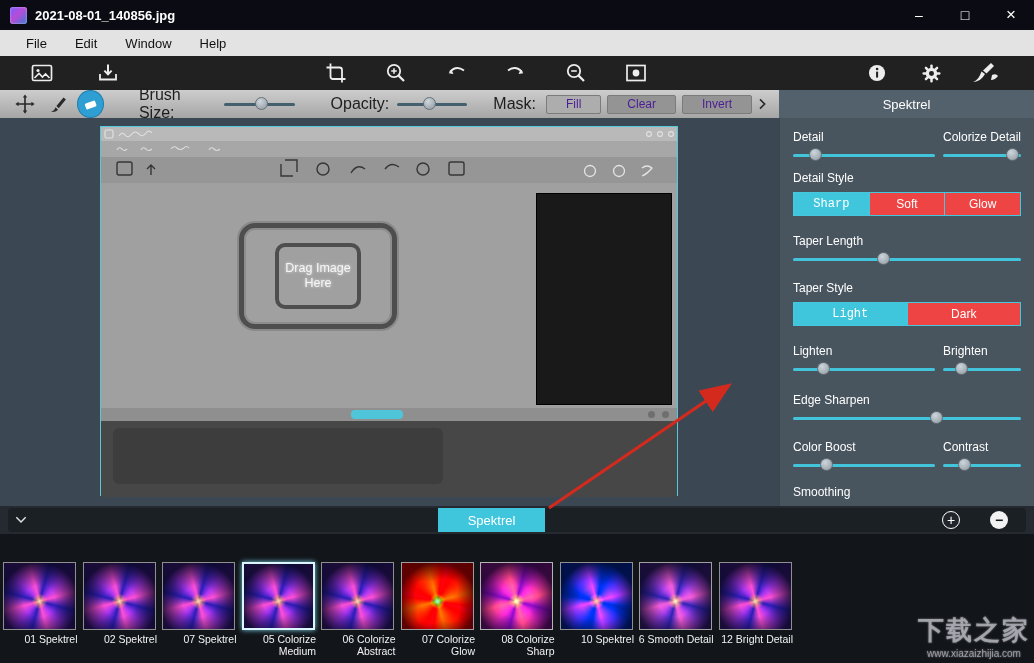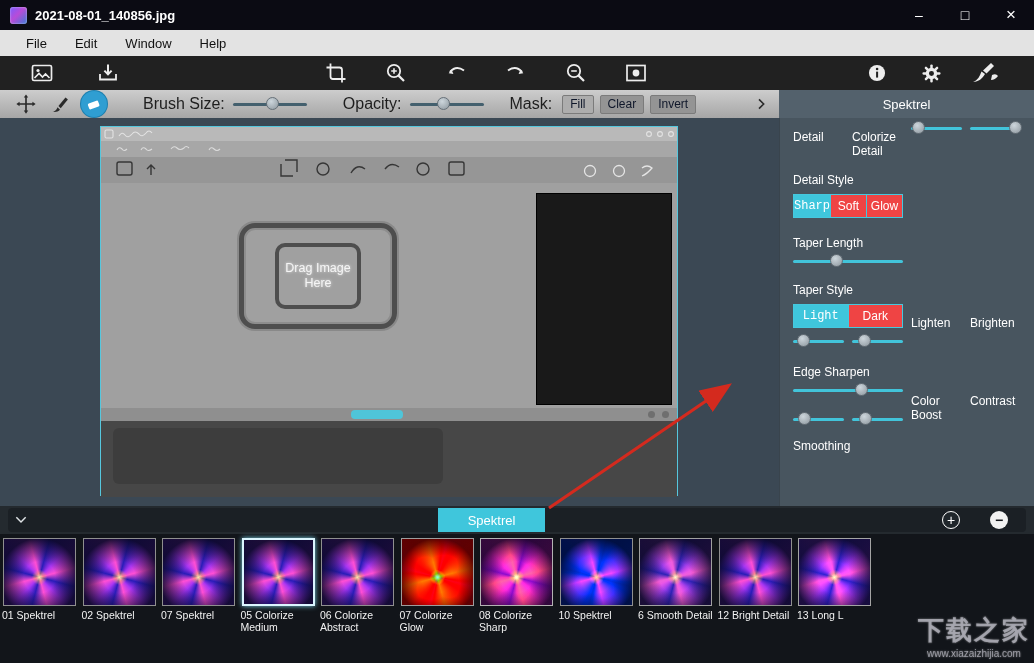--- a/index.html
+++ b/index.html
@@ -39,21 +39,21 @@
   .stool.active-tool { background:#2f9ed2; box-shadow:0 0 0 1px #1e7fae; }
   .slabel { font-size:16px; color:#1e1e1e; margin-left:36px; }
   .slabel.mask { margin-left:26px; }
   .slider { position:relative; height:16px; }
   .slider .track { position:absolute; left:0; right:0; top:7px; height:3px; background:#42c4da; border-radius:2px; }
   .slider.sub { width:74px; margin-left:8px; }
   .slider.sub .track { background:#44606e; }
   .slider .knob { position:absolute; top:1px; width:13px; height:13px; border-radius:50%;
     background: radial-gradient(circle at 38% 32%, #cdd6dc, #8d979e);
     border:1px solid #667078; }
-  .mask-btn { height:19px; margin-left:6px; padding:0 7px; font-size:12px; color:#0f172a;
+  .mask-btn { height:19px; margin-left:6px; padding:0 19px; font-size:12px; color:#4c1d95;
     background:#949494; border:1px solid #7b7b7b; border-radius:2px; }
   .mask-btn.fill { background:#adadad; margin-left:10px; }
   .chev-right { margin-left:auto; margin-right:8px; width:20px; height:20px; display:flex; align-items:center; justify-content:center; }
 
   
   .panel-header { position:absolute; left:779px; top:90px; width:255px; height:28px; background:#53616c;
     color:#fff; font-size:13px; display:flex; align-items:center; justify-content:center; }
 
   
   .canvas { position:absolute; left:0; top:118px; width:779px; height:388px; background:#3b4854; }
@@ -81,43 +81,43 @@
   .pv-sbtn1 { right:22px; } .pv-sbtn2 { right:8px; }
   .pv-bottomband { position:absolute; left:0; top:294px; width:100%; height:76px; background:#474747; }
   .pv-sketch { position:absolute; inset:0; pointer-events:none; }
 
   
   .arrow-overlay { position:absolute; left:0; top:0; width:1034px; height:663px; pointer-events:none; z-index:40; }
 
   
   .side-panel { position:absolute; left:779px; top:118px; width:255px; height:388px;
     background:#48555f; border-left:1px solid #39444d; overflow:hidden; }
-  .pg { display:grid; grid-template-columns:1fr 1fr 1fr 1fr; column-gap:8px; padding:0 13px; }
+  .pg { display:grid; grid-template-columns:1fr; column-gap:8px; padding:0 13px; }
   .plabel { font-size:12px; color:#fff; height:15px; }
   .span2 { grid-column:1 / 3; }
   .mt12 { margin-top:12px; } .mt14 { margin-top:14px; } .mt16 { margin-top:16px; }
-  .mt18 { margin-top:18px; } .mt20 { margin-top:28px; } .mt2 { margin-top:2px; } .mt6 { margin-top:6px; }
+  .mt18 { margin-top:18px; } .mt20 { margin-top:8px; } .mt2 { margin-top:2px; } .mt6 { margin-top:6px; }
   .seg { display:flex; height:24px; border:1px solid #45c8de; }
   .seg-btn { flex:1; background:#ef4444; color:#fff; font-size:12px; border-right:1px solid #45c8de; }
   .seg-btn:last-child { border-right:none; }
   .seg-btn.seg-active { background:#3fc6dc;font-family:Liberation Mono, monospace; }
 
   
   .preset-strip { position:absolute; left:0; top:506px; width:1034px; height:28px; background:#242a2f; }
   .preset-inner { position:absolute; left:8px; top:2px; width:1018px; height:24px; background:#1b2025; border-radius:4px; }
   .strip-chev { position:absolute; left:10px; top:3px; width:22px; height:22px; display:flex; align-items:center; justify-content:center; }
   .preset-btn { position:absolute; left:438px; top:2px; width:107px; height:24px; background:#3fc6dc; color:#fff; font-size:13px; }
   .circle-btn { position:absolute; top:5px; width:18px; height:18px; border-radius:50%; font-size:14px; line-height:16px;
     display:flex; align-items:center; justify-content:center; }
   .circle-btn.add { left:942px; background:#20262b; border:1.5px solid #fff; color:#fff; }
   .circle-btn.remove { left:990px; background:#f2f2f2; color:#14161a; font-weight:bold; }
 
   
   .thumbs { position:absolute; left:0; top:534px; width:1034px; height:129px; background:#12151a; display:flex; }
-  .thumb { width:79.5px; flex:0 0 auto; text-align:left; cursor:pointer; }
+  .thumb { width:79.5px; flex:0 0 auto; text-align:right; cursor:pointer;margin-top:24px; }
   .thumb-img { width:73px; height:68px; margin:4px auto 2px; border:1px solid #8f8f8f;
     background:
       radial-gradient(circle at 50% 58%, rgba(255,240,170,.95) 0%, rgba(255,170,90,.55) 7%, transparent 15%),
       radial-gradient(circle at 50% 58%, transparent 30%, rgba(10,8,40,.92) 75%),
       conic-gradient(from 15deg at 50% 58%, #2a1cb8, #a835f2 30deg, #ff4fd4 60deg, #2a1cb8 90deg,
         #a835f2 120deg, #ff4fd4 150deg, #2a1cb8 180deg, #a835f2 210deg, #ff4fd4 240deg,
         #2a1cb8 270deg, #a835f2 300deg, #ff4fd4 330deg, #2a1cb8 360deg); }
   .thumb.selected .thumb-img { border:2px solid #dbf6ff; box-shadow:0 0 5px #7fd4ea; }
   .thumb-label { font-size:10.5px; line-height:12px; color:#f2f2f2; padding:1px 2px 0; }
   .thumb:nth-child(6) .thumb-img { filter:hue-rotate(95deg) saturate(1.8) brightness(1.1); }
@@ -442,24 +442,20 @@
     <div class="thumb-label">10 Spektrel</div>
   </div>
   <div class="thumb">
     <div class="thumb-img"></div>
     <div class="thumb-label">6 Smooth Detail</div>
   </div>
   <div class="thumb">
     <div class="thumb-img"></div>
     <div class="thumb-label">12 Bright Detail</div>
   </div>
-  <div class="thumb">
-    <div class="thumb-img"></div>
-    <div class="thumb-label">13 Long L</div>
-  </div>
 </div>
 
 <svg class="arrow-overlay" viewBox="0 0 1034 663">
   <defs>
     <marker id="ah" markerWidth="10" markerHeight="8" refX="8.5" refY="4" orient="auto">
       <path d="M0,0 L10,4 L0,8 Z" fill="#d42a1e"></path>
     </marker>
   </defs>
   <line x1="549" y1="508" x2="728" y2="386" stroke="#d42a1e" stroke-width="3.2" marker-end="url(#ah)"></line>
 </svg>

